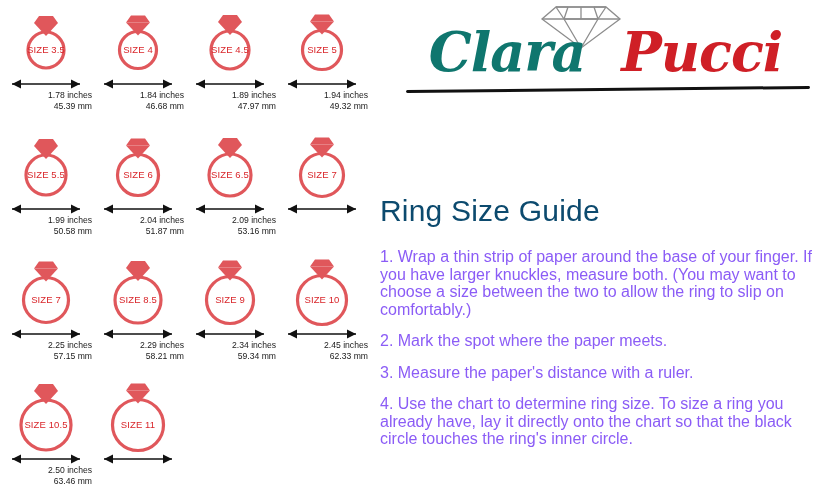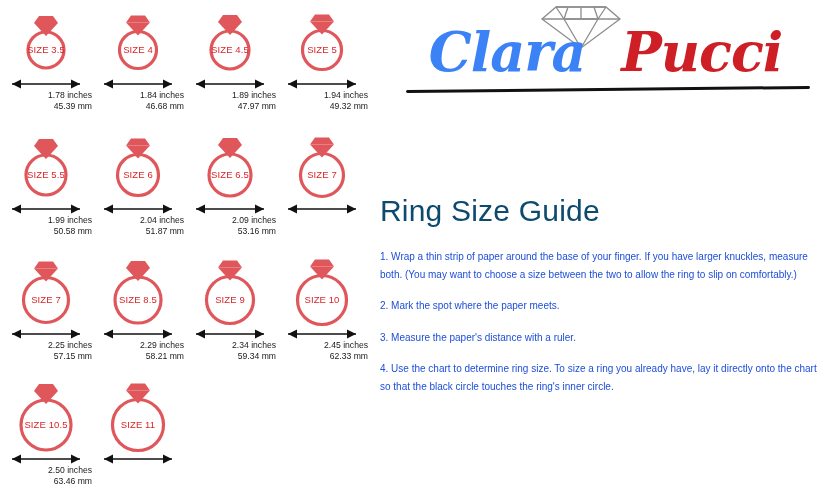--- a/index.html
+++ b/index.html
@@ -101,21 +101,21 @@
     top: 18px;
     width: 455px;
     text-align: center;
     font-family: "DejaVu Serif", serif;
     font-style: italic;
     font-size: 54px;
     font-weight: 700;
     letter-spacing: -1px;
     white-space: nowrap;
   }
-  .logo-clara { color: #3b82f6; }
+  .logo-clara { color: #0f766e; }
   .logo-pucci { color: #cf1f26; }
   .logo-underline {
     position: absolute;
     left: 28px;
     top: 86px;
     width: 404px;
     height: 3px;
     background: #111111;
     border-radius: 2px;
     transform: rotate(-0.6deg);
@@ -130,23 +130,23 @@
     color: #0c4a6e;
     letter-spacing: .2px;
   }
   .steps {
     position: absolute;
     left: 12px;
     top: 248px;
     width: 448px;
   }
   .step {
-    font-size: 10px;
+    font-size: 16px;
     line-height: 17.5px;
-    color: #1d4ed8;
+    color: #8b5cf6;
     margin-bottom: 14px;
   }
 </style>
 </head>
 <body>
 
 <div class="page">
 
   <div class="grid" id="ring-grid">
       <div class="cell">

